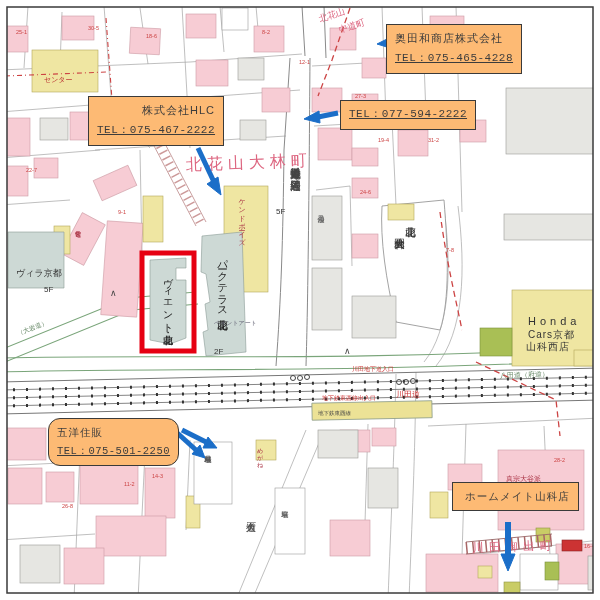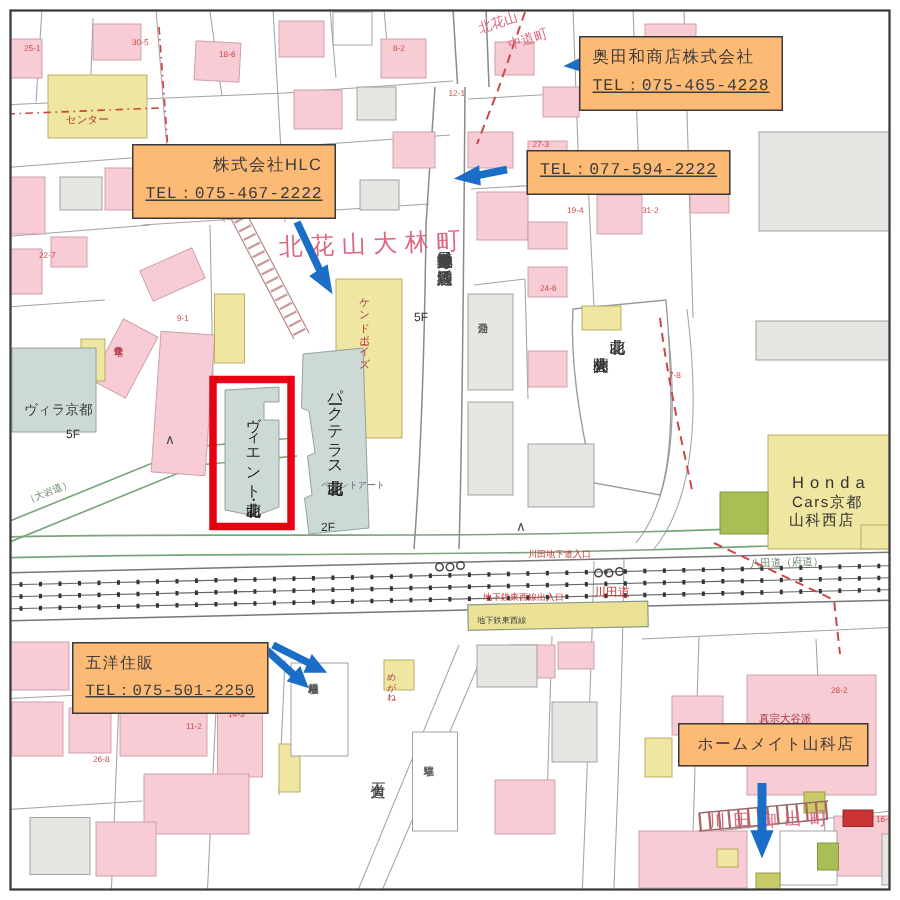--- a/index.html
+++ b/index.html
@@ -302,25 +302,25 @@
 <div class="abox" style="left:386px;top:24px;">
   <div class="abox-name">奥田和商店株式会社</div>
   <div class="abox-tel">TEL：075-465-4228</div>
 </div>
 
 <div class="abox" style="left:88px;top:96px;text-align:right;">
   <div class="abox-name">株式会社HLC</div>
   <div class="abox-tel">TEL：075-467-2222</div>
 </div>
 
-<div class="abox" style="left:351px;top:100px;">
+<div class="abox" style="left:340px;top:100px;">
   <div class="abox-tel">TEL：077-594-2222</div>
 </div>
 
-<div class="abox" style="left:48px;top:428px;font-size:10.5px;">
+<div class="abox" style="left:48px;top:418px;font-size:10.5px;border-radius:12px;">
   <div class="abox-name">五洋住販</div>
   <div class="abox-tel">TEL：075-501-2250</div>
 </div>
 
 <div class="abox" style="left:452px;top:482px;font-size:10.5px;padding-left:12px;">
   <div class="abox-name">ホームメイト山科店</div>
 </div>
 
 </div>
 

